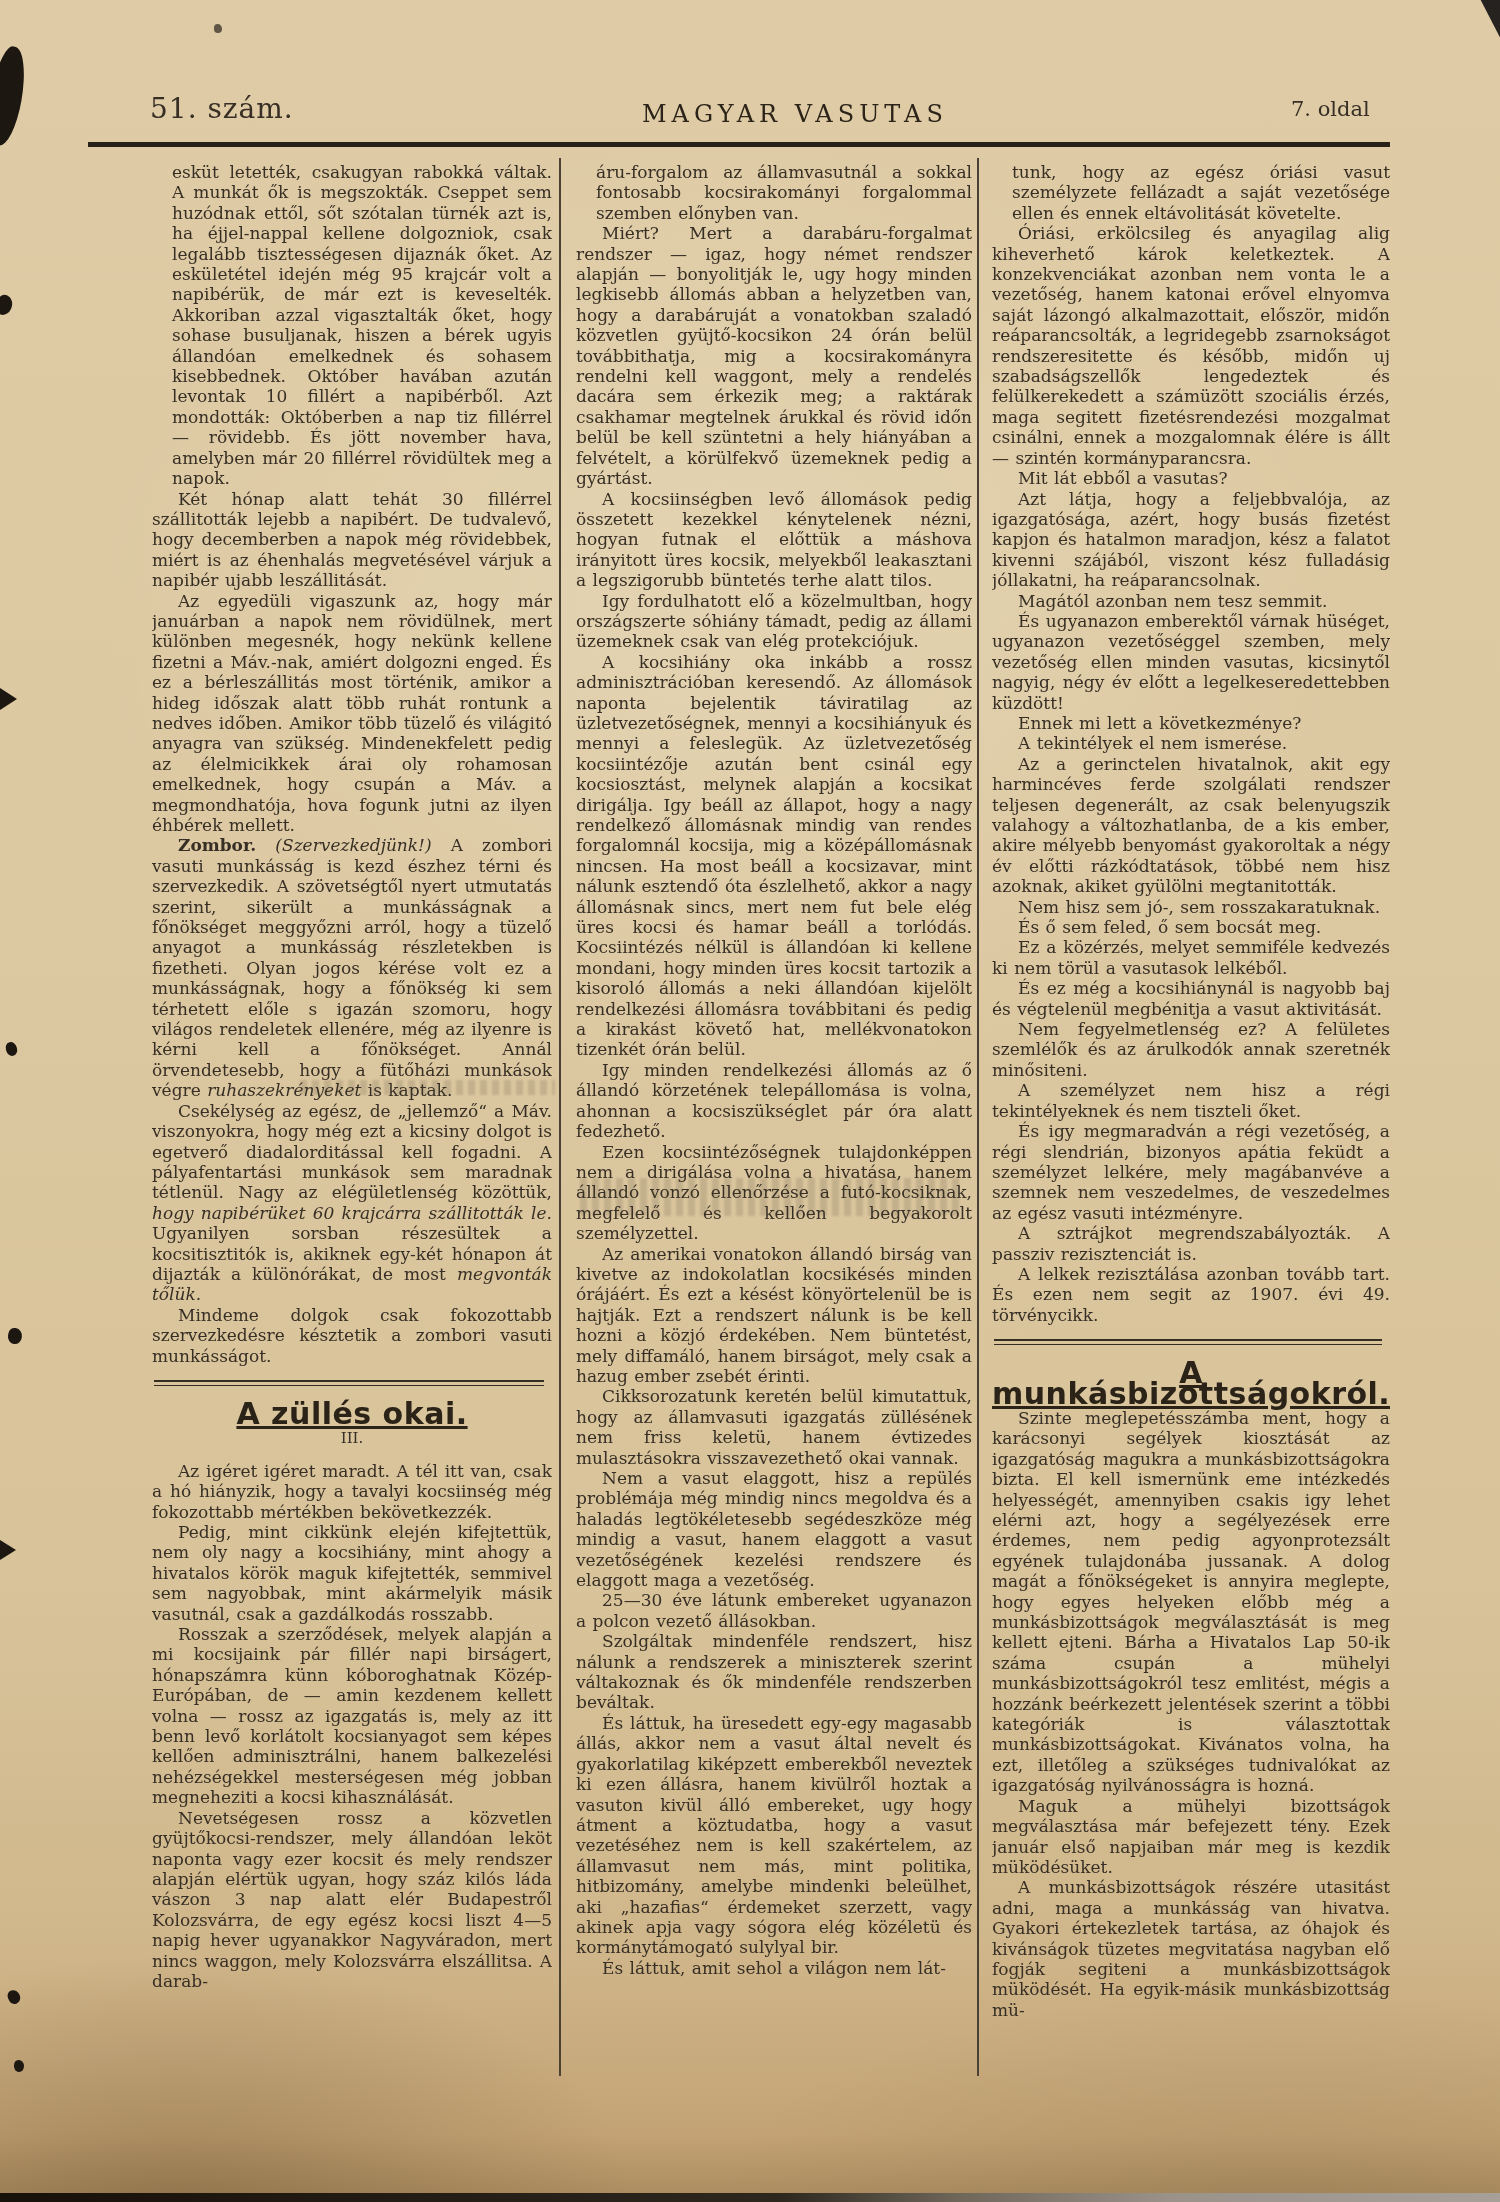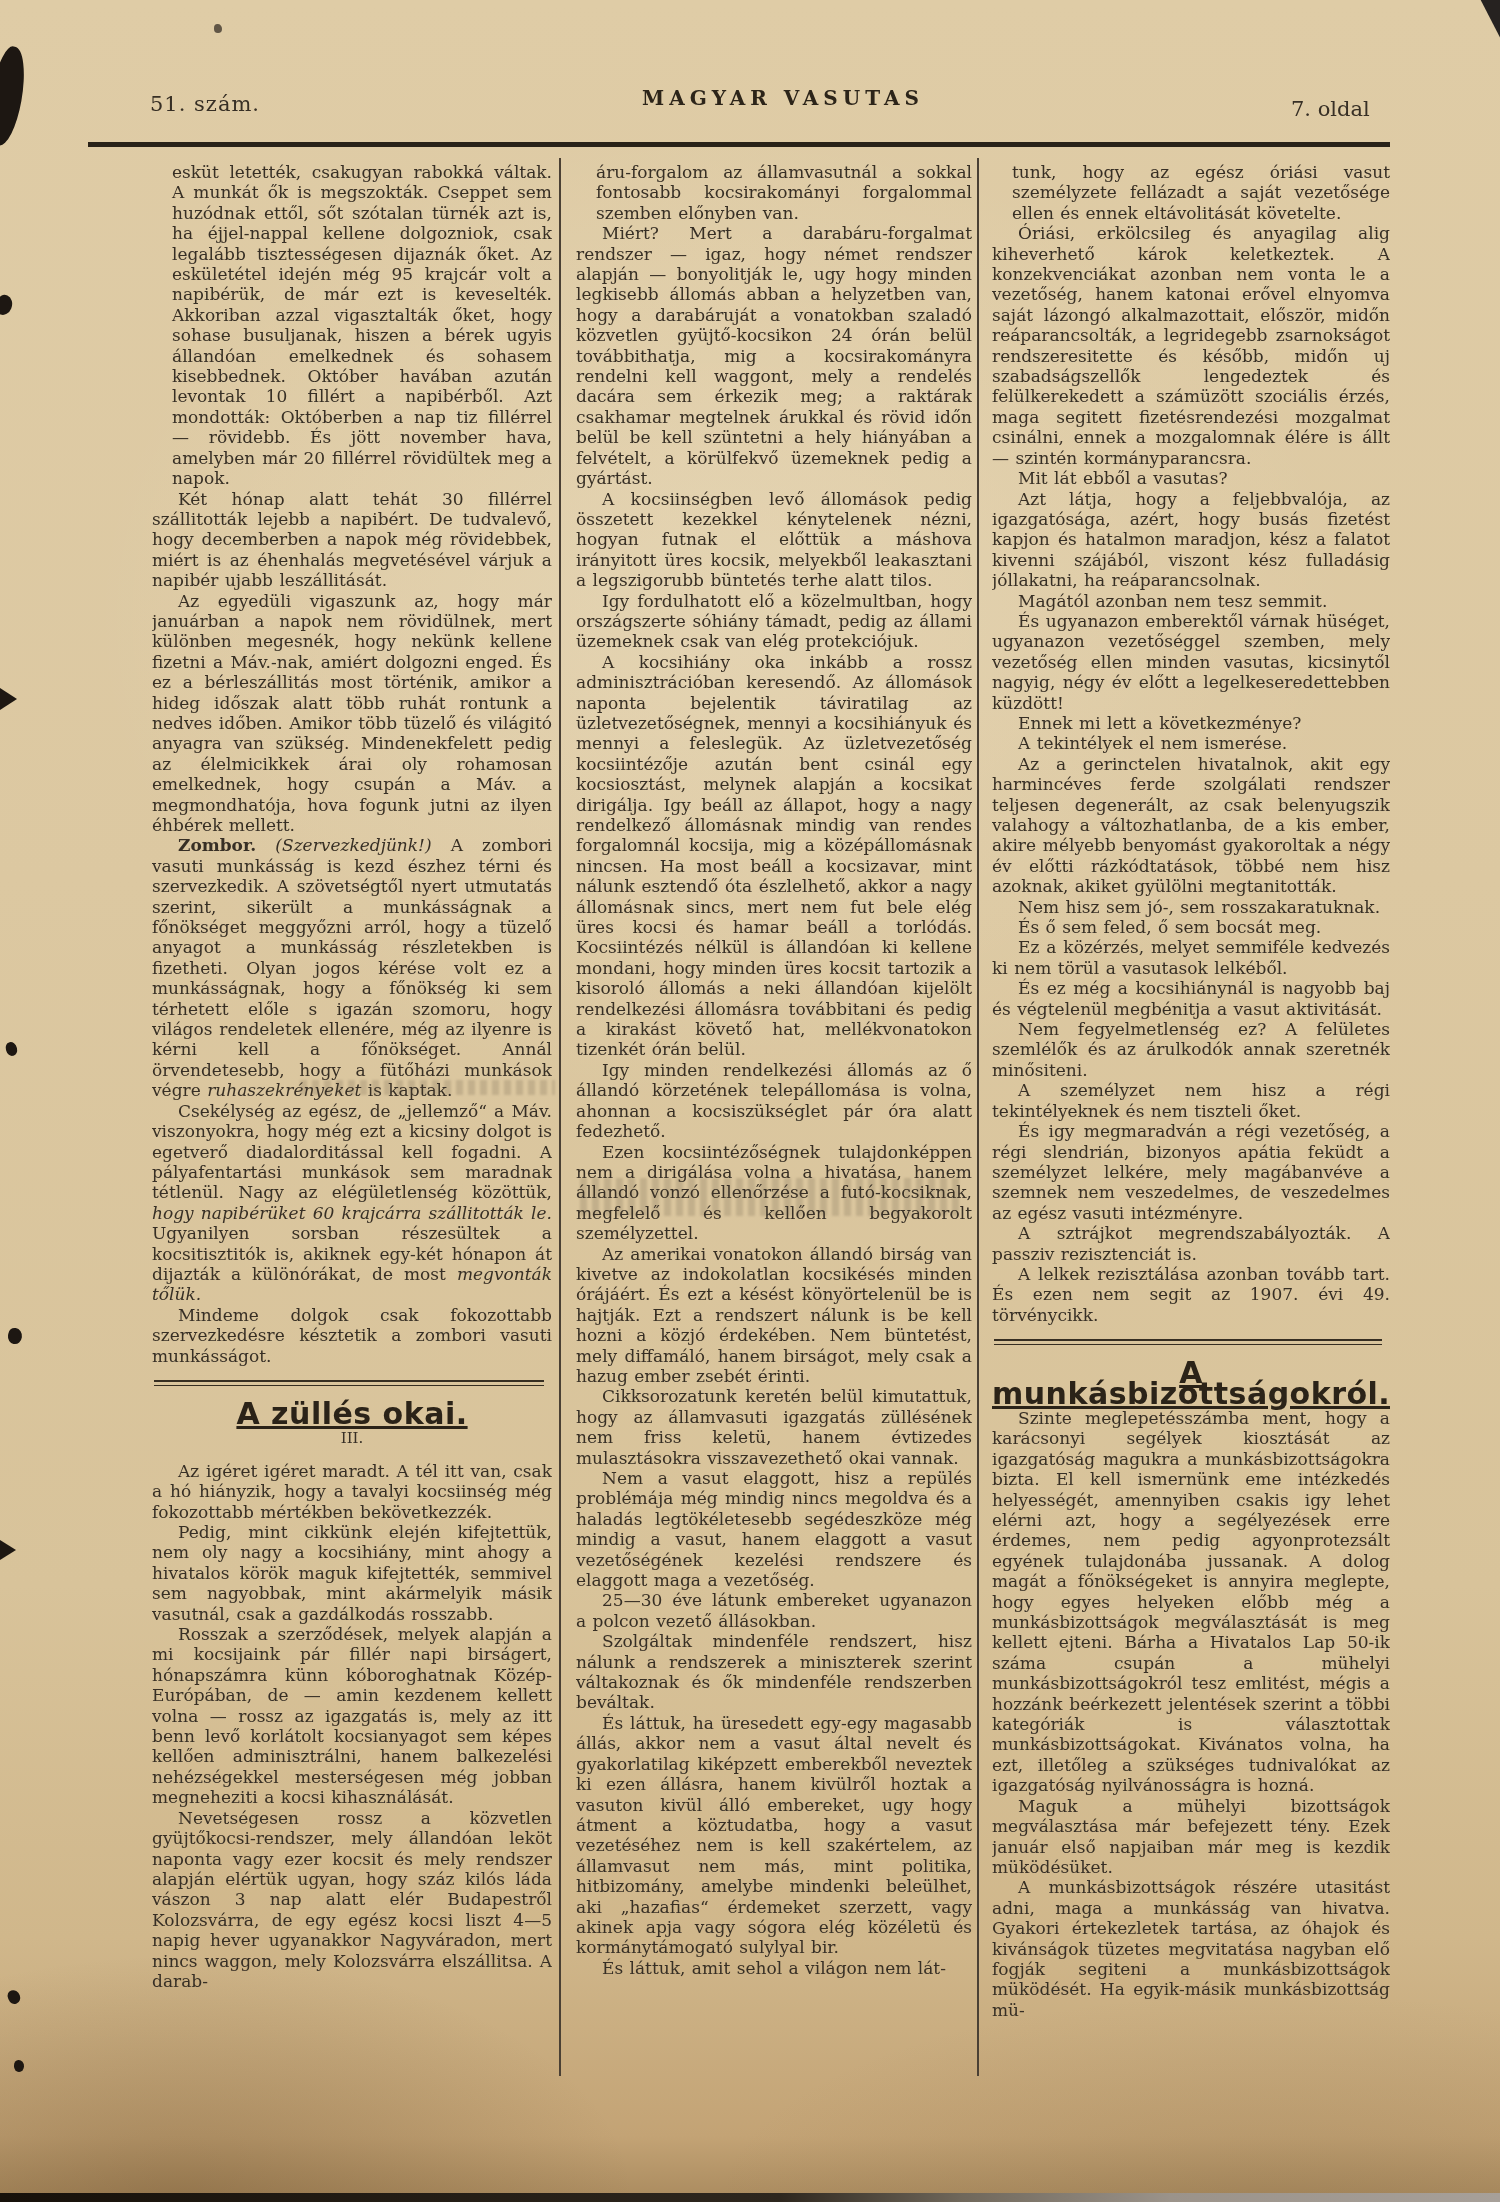--- a/index.html
+++ b/index.html
@@ -5,22 +5,22 @@
   html,body{margin:0;padding:0;background:#6b6258;}
   .page{
     position:relative;width:1500px;height:2202px;overflow:hidden;
     font-family:"DejaVu Serif", serif;color:#372f25;
     background:
       radial-gradient(ellipse 900px 700px at 48% 28%, rgba(255,250,235,0.22), rgba(255,250,235,0) 70%),
       radial-gradient(ellipse 700px 380px at 12% 100%, rgba(90,62,30,0.30), rgba(90,62,30,0) 65%),
       radial-gradient(ellipse 800px 300px at 85% 100%, rgba(120,95,60,0.20), rgba(120,95,60,0) 70%),
       linear-gradient(180deg,#dfcca6 0%,#dcc8a1 40%,#d8c39a 72%,#d0b78b 88%,#c3a375 97%,#a98a5e 100%);
   }
-  .masthead-issue{position:absolute;left:150px;top:92px;font-size:21px;letter-spacing:1px;}
-  .masthead-title{position:absolute;left:642px;top:86px;font-size:20px;font-weight:bold;letter-spacing:5px;color:#2c2419;}
+  .masthead-issue{position:absolute;left:150px;top:92px;font-size:28px;letter-spacing:1px;}
+  .masthead-title{position:absolute;left:642px;top:100px;font-size:24px;font-weight:normal;letter-spacing:5px;color:#2c2419;}
   .masthead-page{position:absolute;left:1291px;top:97px;font-size:21px;}
   .header-rule{position:absolute;left:88px;top:142px;width:1302px;height:5px;background:#29221ا8;background:#292218;}
   .vline{position:absolute;top:158px;width:2px;height:1918px;background:#4a4034;}
   .v1{left:559px;} .v2{left:977px;}
   .col{position:absolute;top:162px;text-align:justify;font-size:17px;line-height:20.4px;height:1916px;overflow:hidden;}
   .c1{left:152px;width:400px;}
   .c2{left:576px;width:396px;}
   .c3{left:992px;width:398px;}
   .col p{margin:0;text-indent:26px;word-spacing:1px;}
   .col p.cont{text-indent:0;margin-left:20px;}

